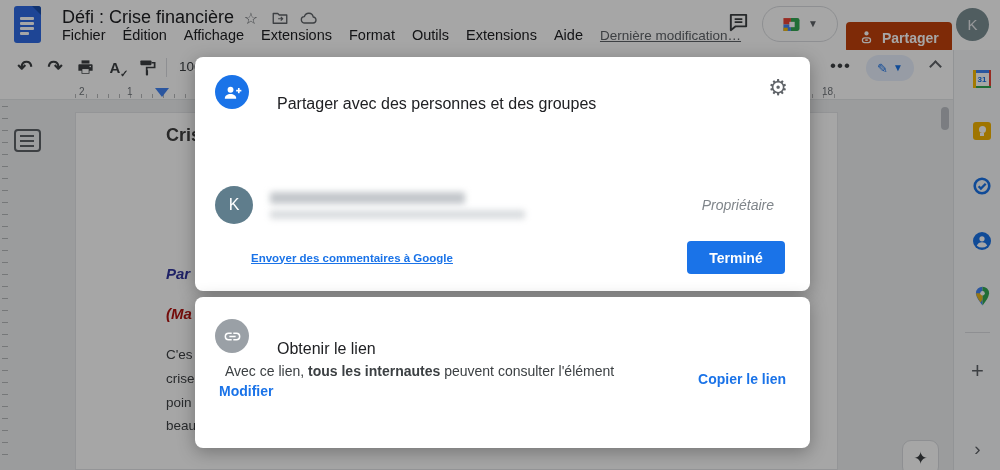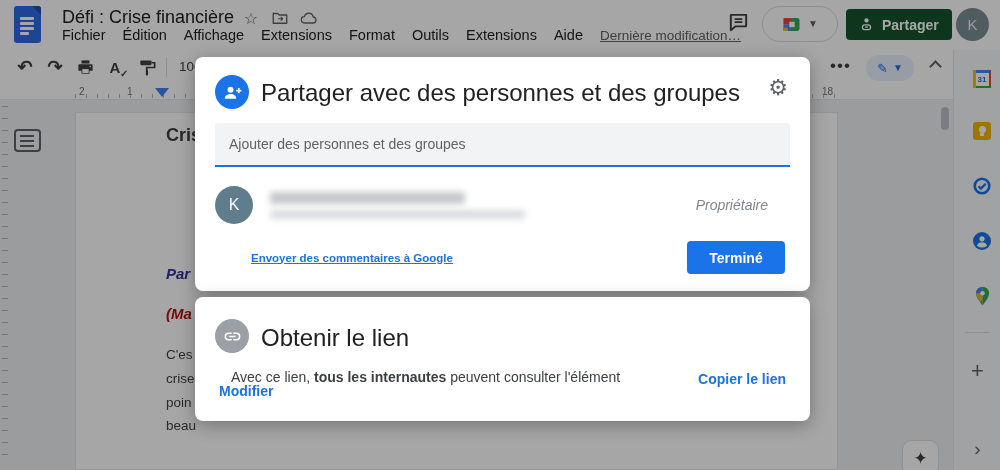--- a/index.html
+++ b/index.html
@@ -15,21 +15,21 @@
   .l1{top:11px}.l2{top:16px}.l3{top:21px}.l4{top:26px;width:9px !important;}
   .doc-title{position:absolute;left:62px;top:7px;font-size:18px;color:#202124;white-space:nowrap;}
   .title-icons{position:absolute;left:242px;top:9px;display:flex;gap:11px;align-items:center;color:#5f6368;}
   .tico{width:18px;height:18px;display:flex;align-items:center;justify-content:center;font-size:16px;color:#5f6368;}
   .menus{position:absolute;left:62px;top:27px;display:flex;gap:17px;font-size:14.5px;color:#202124;align-items:center;}
   .menus span{cursor:default;}
   .lastmod{font-size:13.5px;color:#5f6368;text-decoration:underline;white-space:nowrap;}
   .comment-btn{position:absolute;left:727px;top:11px;}
   .meet-pill{position:absolute;left:762px;top:6px;width:76px;height:36px;border:1px solid #dadce0;border-radius:18px;display:flex;align-items:center;justify-content:center;gap:6px;background:#fff;}
   .caret{font-size:10px;color:#5f6368;line-height:1;}
-  .share-btn{position:absolute;left:846px;top:9px;height:31px;padding:0 13px;background:#14532d;color:#fff;border:none;border-radius:4px;font-size:14px;font-weight:600;display:flex;align-items:center;gap:8px;font-family:"Liberation Sans",sans-serif;}
+  .share-btn{position:absolute;left:846px;top:22px;height:31px;padding:0 13px;background:#c2410c;color:#fff;border:none;border-radius:4px;font-size:14px;font-weight:600;display:flex;align-items:center;gap:8px;font-family:"Liberation Sans",sans-serif;}
   .avatar-top{position:absolute;left:956px;top:8px;width:33px;height:33px;border-radius:50%;background:#7b8f94;color:#e8eaed;display:flex;align-items:center;justify-content:center;font-size:15px;}
 
   
   .toolbar{position:absolute;left:0;top:50px;width:953px;height:35px;background:#fff;z-index:2;}
   .tb{position:absolute;top:4px;width:26px;height:26px;display:flex;align-items:center;justify-content:center;color:#3c4043;border-radius:4px;}
   .arrow{font-size:18px;font-weight:700;}
   .tb-sep{position:absolute;left:166px;top:8px;width:1px;height:19px;background:#dadce0;}
   .zoom-ctl{position:absolute;left:179px;top:9px;font-size:13.5px;color:#3c4043;display:flex;gap:5px;align-items:center;}
   .more-dots{position:absolute;left:830px;top:6px;font-size:17px;color:#3c4043;letter-spacing:1px;}
   .pencil-pill{position:absolute;left:866px;top:5px;width:48px;height:26px;background:#e8f0fe;border-radius:13px;display:flex;align-items:center;justify-content:center;gap:5px;color:#1a73e8;}
@@ -80,35 +80,35 @@
   .sb-divider{position:absolute;left:11px;top:282px;width:25px;height:1px;background:#dadce0;}
   .sb-plus{position:absolute;left:0;top:308px;width:47px;text-align:center;font-size:22px;color:#5f6368;}
   .sb-chev{position:absolute;left:0;top:388px;width:47px;text-align:center;font-size:19px;color:#5f6368;}
 
   
   .dim{position:absolute;inset:0;background:rgba(0,0,0,0.35);z-index:40;}
 
   
   .dialog{position:absolute;left:195px;width:615px;background:#fff;border-radius:8px;z-index:60;box-shadow:0 4px 18px rgba(0,0,0,.3);}
   .share-dialog{top:57px;height:234px;}
-  .link-dialog{top:297px;height:124px;}
+  .link-dialog{top:297px;height:151px;}
   .circle-icon{position:absolute;width:34px;height:34px;border-radius:50%;display:flex;align-items:center;justify-content:center;}
   .ci-blue{background:#1a73e8;}
   .ci-gray{background:#9aa0a6;}
-  .dlg-title{position:absolute;left:66px;margin:0;font-size:24px;font-weight:400;color:#202124;white-space:nowrap;text-align:right;}
+  .dlg-title{position:absolute;left:66px;margin:16px;font-size:16px;font-weight:400;color:#202124;white-space:nowrap;text-align:right;}
   .gear{position:absolute;right:22px;top:20px;border:none;background:none;font-size:22px;color:#5f6368;padding:0;line-height:1;font-family:"DejaVu Sans",sans-serif;}
   .share-input{position:absolute;left:20px;top:66px;width:575px;height:44px;background:#f1f3f4;border:none;border-bottom:2px solid #1a73e8;border-radius:4px 4px 0 0;padding:0 14px;font-size:14px;color:#202124;font-family:"Liberation Sans",sans-serif;outline:none;}
   .share-input::placeholder{color:#5f6368;opacity:1;}
   .owner-row{position:absolute;left:20px;top:128px;width:575px;height:40px;display:flex;align-items:center;}
   .owner-avatar{width:38px;height:38px;border-radius:50%;background:#5f7d8c;color:#fff;display:flex;align-items:center;justify-content:center;font-size:16px;flex:0 0 auto;}
   .redacted{margin-left:17px;display:flex;flex-direction:column;gap:6px;}
   .bar{border-radius:2px;filter:blur(3px);}
   .bar1{width:195px;height:12px;background:#c3c7cb;}
   .bar2{width:255px;height:9px;background:#d9dcdf;}
-  .role{margin-left:auto;margin-right:22px;font-size:14px;font-style:italic;color:#80868b;}
+  .role{margin-left:auto;margin-right:16px;font-size:14px;font-style:italic;color:#80868b;}
   .dlg-foot{position:absolute;left:24px;right:25px;top:184px;height:33px;display:flex;align-items:center;}
   .feedback{font-size:11.5px;font-weight:600;color:#1a73e8;text-decoration:underline;cursor:pointer;padding-left:32px;}
   .done-btn{margin-left:auto;width:98px;height:33px;background:#1a73e8;color:#fff;border:none;border-radius:4px;font-size:14px;font-weight:600;font-family:"Liberation Sans",sans-serif;}
   .ld-desc{position:absolute;left:24px;top:60px;font-size:14px;color:#3c4043;white-space:nowrap;}
   .ld-modify{position:absolute;left:24px;top:86px;font-size:14px;font-weight:600;color:#1a73e8;cursor:pointer;}
   .ld-copy{position:absolute;right:24px;top:74px;font-size:14px;font-weight:600;color:#1a73e8;cursor:pointer;}
   b.bd{font-weight:700;}
 </style>
 </head>
 <body>
@@ -292,21 +292,20 @@
     <span class="circle-icon ci-blue" style="left:20px;top:18px">
       <svg width="19" height="19" viewBox="0 0 24 24" fill="#fff">
           <circle cx="9.5" cy="8.5" r="3.7"></circle>
           <path d="M2.3 19.8c0-3.8 3.2-5.8 7.2-5.8s7.2 2 7.2 5.8v.2H2.3z"></path>
           <rect x="16.6" y="8.6" width="6.6" height="2.1"></rect>
           <rect x="18.9" y="6.3" width="2.1" height="6.6"></rect>
         </svg>
     </span>
     <h1 class="dlg-title" style="top:22px">Partager avec des personnes et des groupes</h1>
     <button class="gear">⚙</button>
-    <input class="share-input" type="text" placeholder="Ajouter des personnes et des groupes" style="">
     <div class="owner-row">
       <span class="owner-avatar">K</span>
       <span class="redacted">
         <span class="bar bar1"></span>
         <span class="bar bar2"></span>
       </span>
       <span class="role">Propriétaire</span>
     </div>
     <div class="dlg-foot">
       <a class="feedback">Envoyer des commentaires à Google</a>
@@ -314,20 +313,20 @@
     </div>
   </section>
 
   <section class="dialog link-dialog">
     <span class="circle-icon ci-gray" style="left:20px;top:22px">
       <svg width="19" height="19" viewBox="0 0 24 24">
           <path d="M3.9 12c0-1.7 1.4-3.1 3.1-3.1h4V7H7a5 5 0 0 0 0 10h4v-1.9H7c-1.7 0-3.1-1.4-3.1-3.1zM8 13h8v-2H8v2zm9-6h-4v1.9h4c1.7 0 3.1 1.4 3.1 3.1s-1.4 3.1-3.1 3.1h-4V17h4a5 5 0 0 0 0-10z" fill="#fff"></path>
         </svg>
     </span>
     <h1 class="dlg-title" style="top:27px">Obtenir le lien</h1>
-    <p class="ld-desc" style="margin:12px">
+    <p class="ld-desc" style="margin:6px">
       <span>Avec ce lien, </span><b class="bd">tous les internautes</b><span> peuvent consulter l'élément</span>
     </p>
     <a class="ld-modify">Modifier</a>
     <a class="ld-copy">Copier le lien</a>
   </section>
 
 </div>
 
 </body></html>

